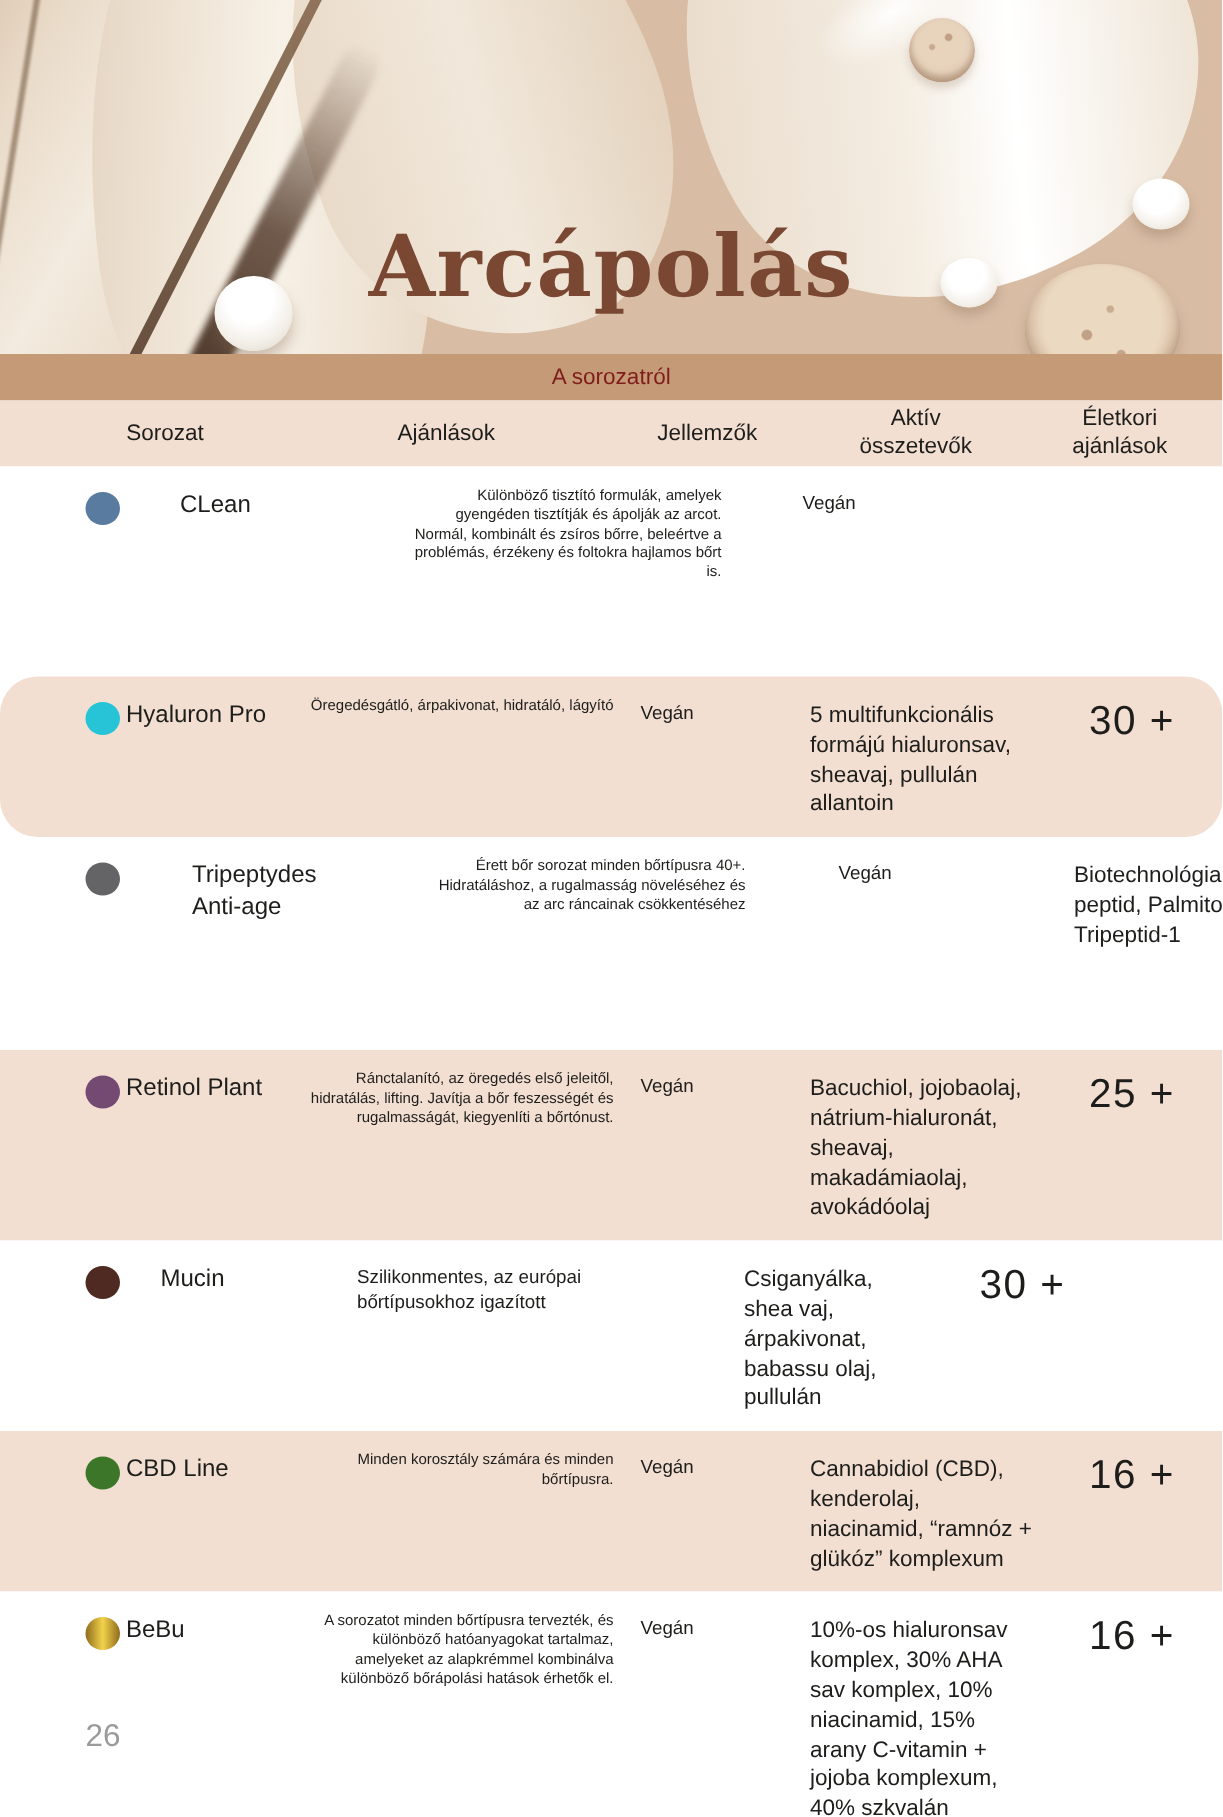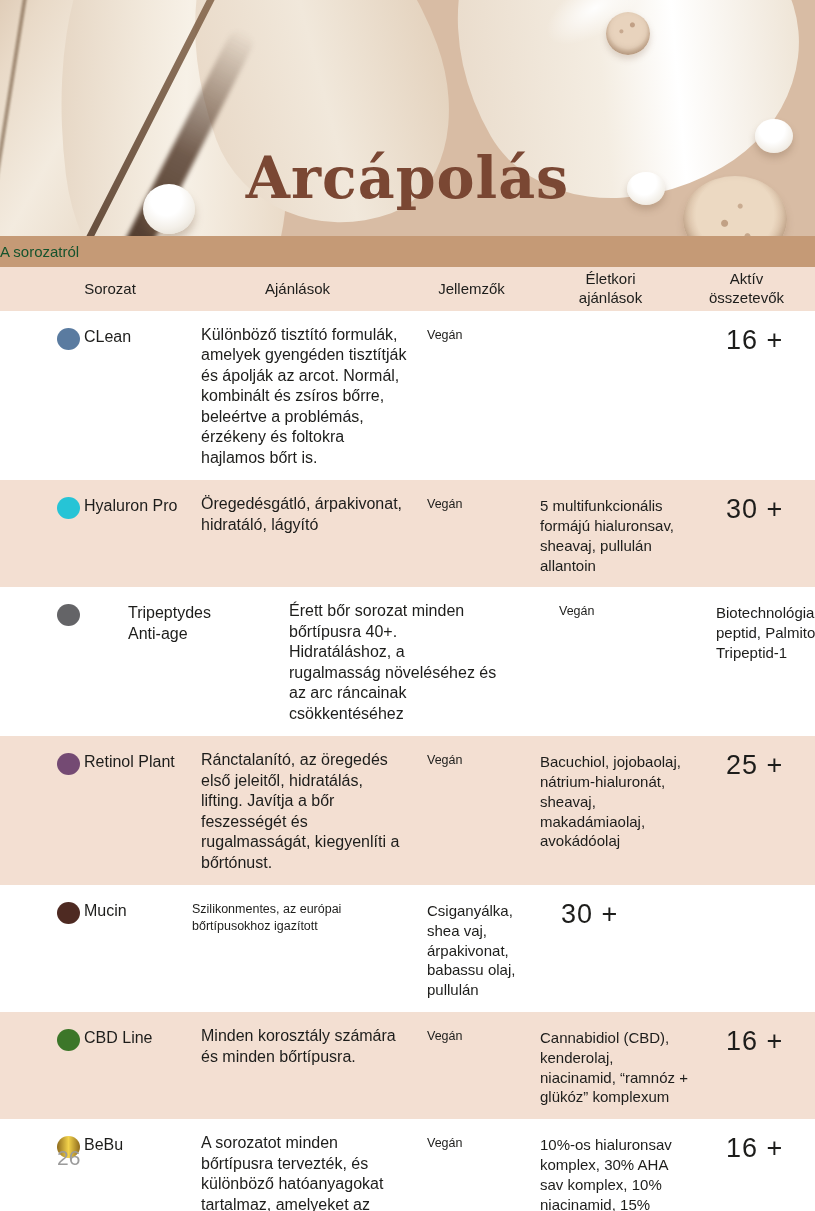--- a/index.html
+++ b/index.html
@@ -71,22 +71,22 @@
     text-align:center;
     font-family:"DejaVu Serif","Liberation Serif",serif;
     font-weight:700;font-size:57px;letter-spacing:1px;
     color:var(--title-color,#7a4733);
   }
 
   
   .band{
     width:100%;height:31px;
     background:var(--band-bg,#c59a76);
-    display:flex;align-items:center;
-    font-size:15px;color:#14532d;
+    display:flex;align-items:center;justify-content:center;
+    font-size:15px;color:#7f1d1d;
   }
 
   
   .thead{
     display:grid;
     grid-template-columns:140px 235px 113px 165px 1fr;
     padding:0 15px 0 40px;
     height:44px;
     background:var(--shade-bg,#f3dfd2);
     align-items:center;
@@ -97,26 +97,26 @@
   .row{
     display:grid;
     grid-template-columns:44px 96px 235px 113px 165px 1fr;
     padding:14px 15px 12px 40px;
     box-sizing:border-box;
     background:#ffffff;
   }
   .row.shaded{background:var(--shade-bg,#f3dfd2);}
   .row .dot{width:23px;height:22px;border-radius:50%;margin-left:17px;margin-top:3px;}
   .row .name{font-size:16px;font-weight:500;line-height:1.3;padding-top:2px;}
-  .row .recs{font-size:16px;line-height:1.28;padding-left:21px;padding-right:6px;}
+  .row .recs{font-size:10px;line-height:1.28;padding-left:21px;padding-right:6px;text-align:right;}
   .row .feat{font-size:12.5px;line-height:1.32;padding-left:12px;padding-right:4px;padding-top:2px;}
   .row .ingr{font-size:15px;line-height:1.32;padding-left:12px;padding-right:4px;padding-top:2px;}
   .row .age{font-size:27px;letter-spacing:1px;padding-left:33px;padding-top:0;}
-  .r0{min-height:140px;} .r1{min-height:88px;} .r2{min-height:142px;gap:44px;}
-  .r3{min-height:115px;} .r4{min-height:120px;} .r5{min-height:83px;}
+  .r0{min-height:140px;gap:36px;} .r1{min-height:88px;border-radius:25px;} .r2{min-height:142px;gap:44px;}
+  .r3{min-height:115px;} .r4{min-height:120px;gap:23px;} .r5{min-height:83px;}
   .r6{min-height:152px;}
 
   
   .page-number{
     position:absolute;left:57px;top:1146px;
     font-size:21px;color:var(--page-number-color,#9b9b9b);
   }
 </style>
 </head>
 <body>
@@ -141,24 +141,24 @@
   </header>
 
   <div class="band">
     <span>A sorozatról</span>
   </div>
 
   <div class="thead">
     <div class="hcell">Sorozat</div>
     <div class="hcell">Ajánlások</div>
     <div class="hcell">Jellemzők</div>
+    <div class="hcell">Aktív
+összetevők</div>
     <div class="hcell">Életkori
 ajánlások</div>
-    <div class="hcell">Aktív
-összetevők</div>
   </div>
 
   <div id="rows">
       <div class="row r0">
       <span class="dot" style="background: rgb(90, 123, 160);"></span>
       <div class="name">CLean</div>
       <div class="recs">Különböző tisztító formulák, amelyek gyengéden tisztítják és ápolják az arcot. Normál, kombinált és zsíros bőrre, beleértve a problémás, érzékeny és foltokra hajlamos bőrt is.</div>
       <div class="feat">Vegán</div>
       <div class="ingr"></div>
       <div class="age">16 +</div>

